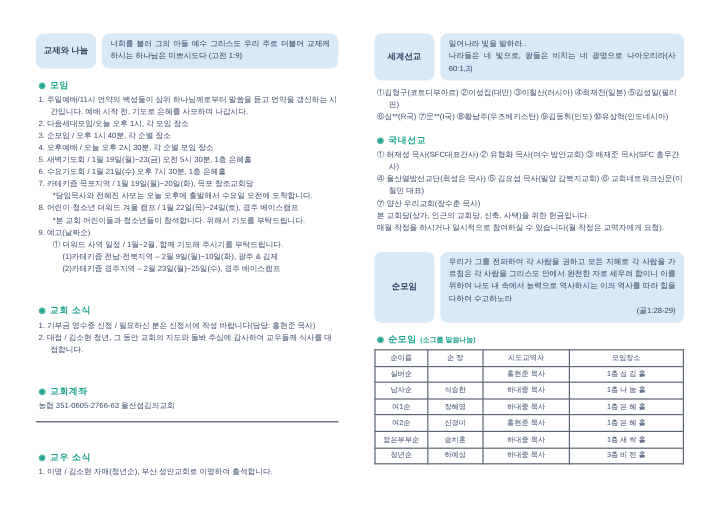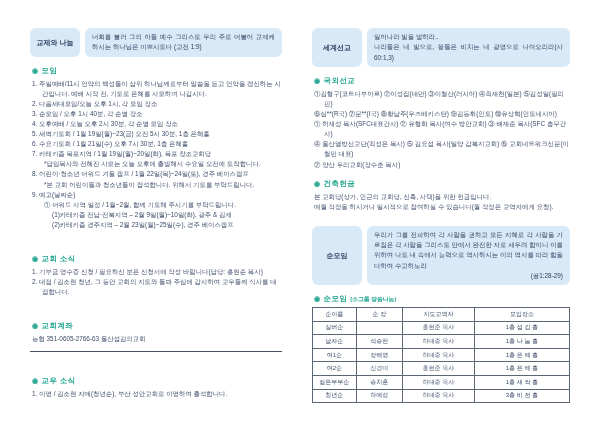--- a/index.html
+++ b/index.html
@@ -117,43 +117,39 @@
   <div class="col right">
     <div class="hdrbox">
       <div class="hlabel">세계선교</div>
       <div class="hverse">
         <div>일어나라 빛을 발하라..</div>
         <div>나라들은 네 빛으로, 왕들은 비치는 네 광명으로 나아오리라(사60:1,3)</div>
       </div>
     </div>
 
     <div>
-      <div class="shead">
-        <span class="bullet">◉</span>
-        <span>국외선교</span>
-      </div>
       <div class="lines">
           <div class="line">①김형구(코트디부아르)  ②이성집(대만)  ③이철산(러시아)  ④최재천(일본)  ⑤김성일(필리핀)</div>
           <div class="line">⑥심**(R국)  ⑦문**(I국)  ⑧황남주(우즈베키스탄)  ⑨김동휘(인도)  ⑩유상혁(인도네시아)</div>
         </div>
     </div>
 
     <div>
+      <div class="shead">
+        <span class="bullet">◉</span>
+        <span>국내선교</span>
+      </div>
       <div class="lines">
           <div class="line">① 허재성 목사(SFC대표간사)  ② 유형화 목사(여수 방안교회)  ③ 배재준 목사(SFC 총무간사)</div>
           <div class="line">④ 울산열방선교단(최성은 목사)  ⑤ 김요섭 목사(밀양 감북지교회)  ⑥ 교회네트워크신문(이철민 대표)</div>
           <div class="line">⑦ 양산 우리교회(장수춘 목사)</div>
         </div>
     </div>
 
     <div>
-      <div class="shead">
-        <span class="bullet">◉</span>
-        <span>건축헌금</span>
-      </div>
       <div class="lines">
           <div class="line">본 교회당(상가, 인근의 교회당, 신축, 사택)을 위한 헌금입니다.</div>
           <div class="line">매월 작정을 하시거나 일시적으로 참여하실 수 있습니다(월 작정은 교역자에게 요청).</div>
         </div>
     </div>
 
     <div class="hdrbox gap-md">
       <div class="hlabel">순모임</div>
       <div class="hverse">
         <span>우리가 그를 전파하여 각 사람을 권하고 모든 지혜로 각 사람을 가르침은 각 사람을 그리스도 안에서 완전한 자로 세우려 함이니 이를 위하여 나도 내 속에서 능력으로 역사하시는 이의 역사를 따라 힘을 다하여 수고하노라</span>

